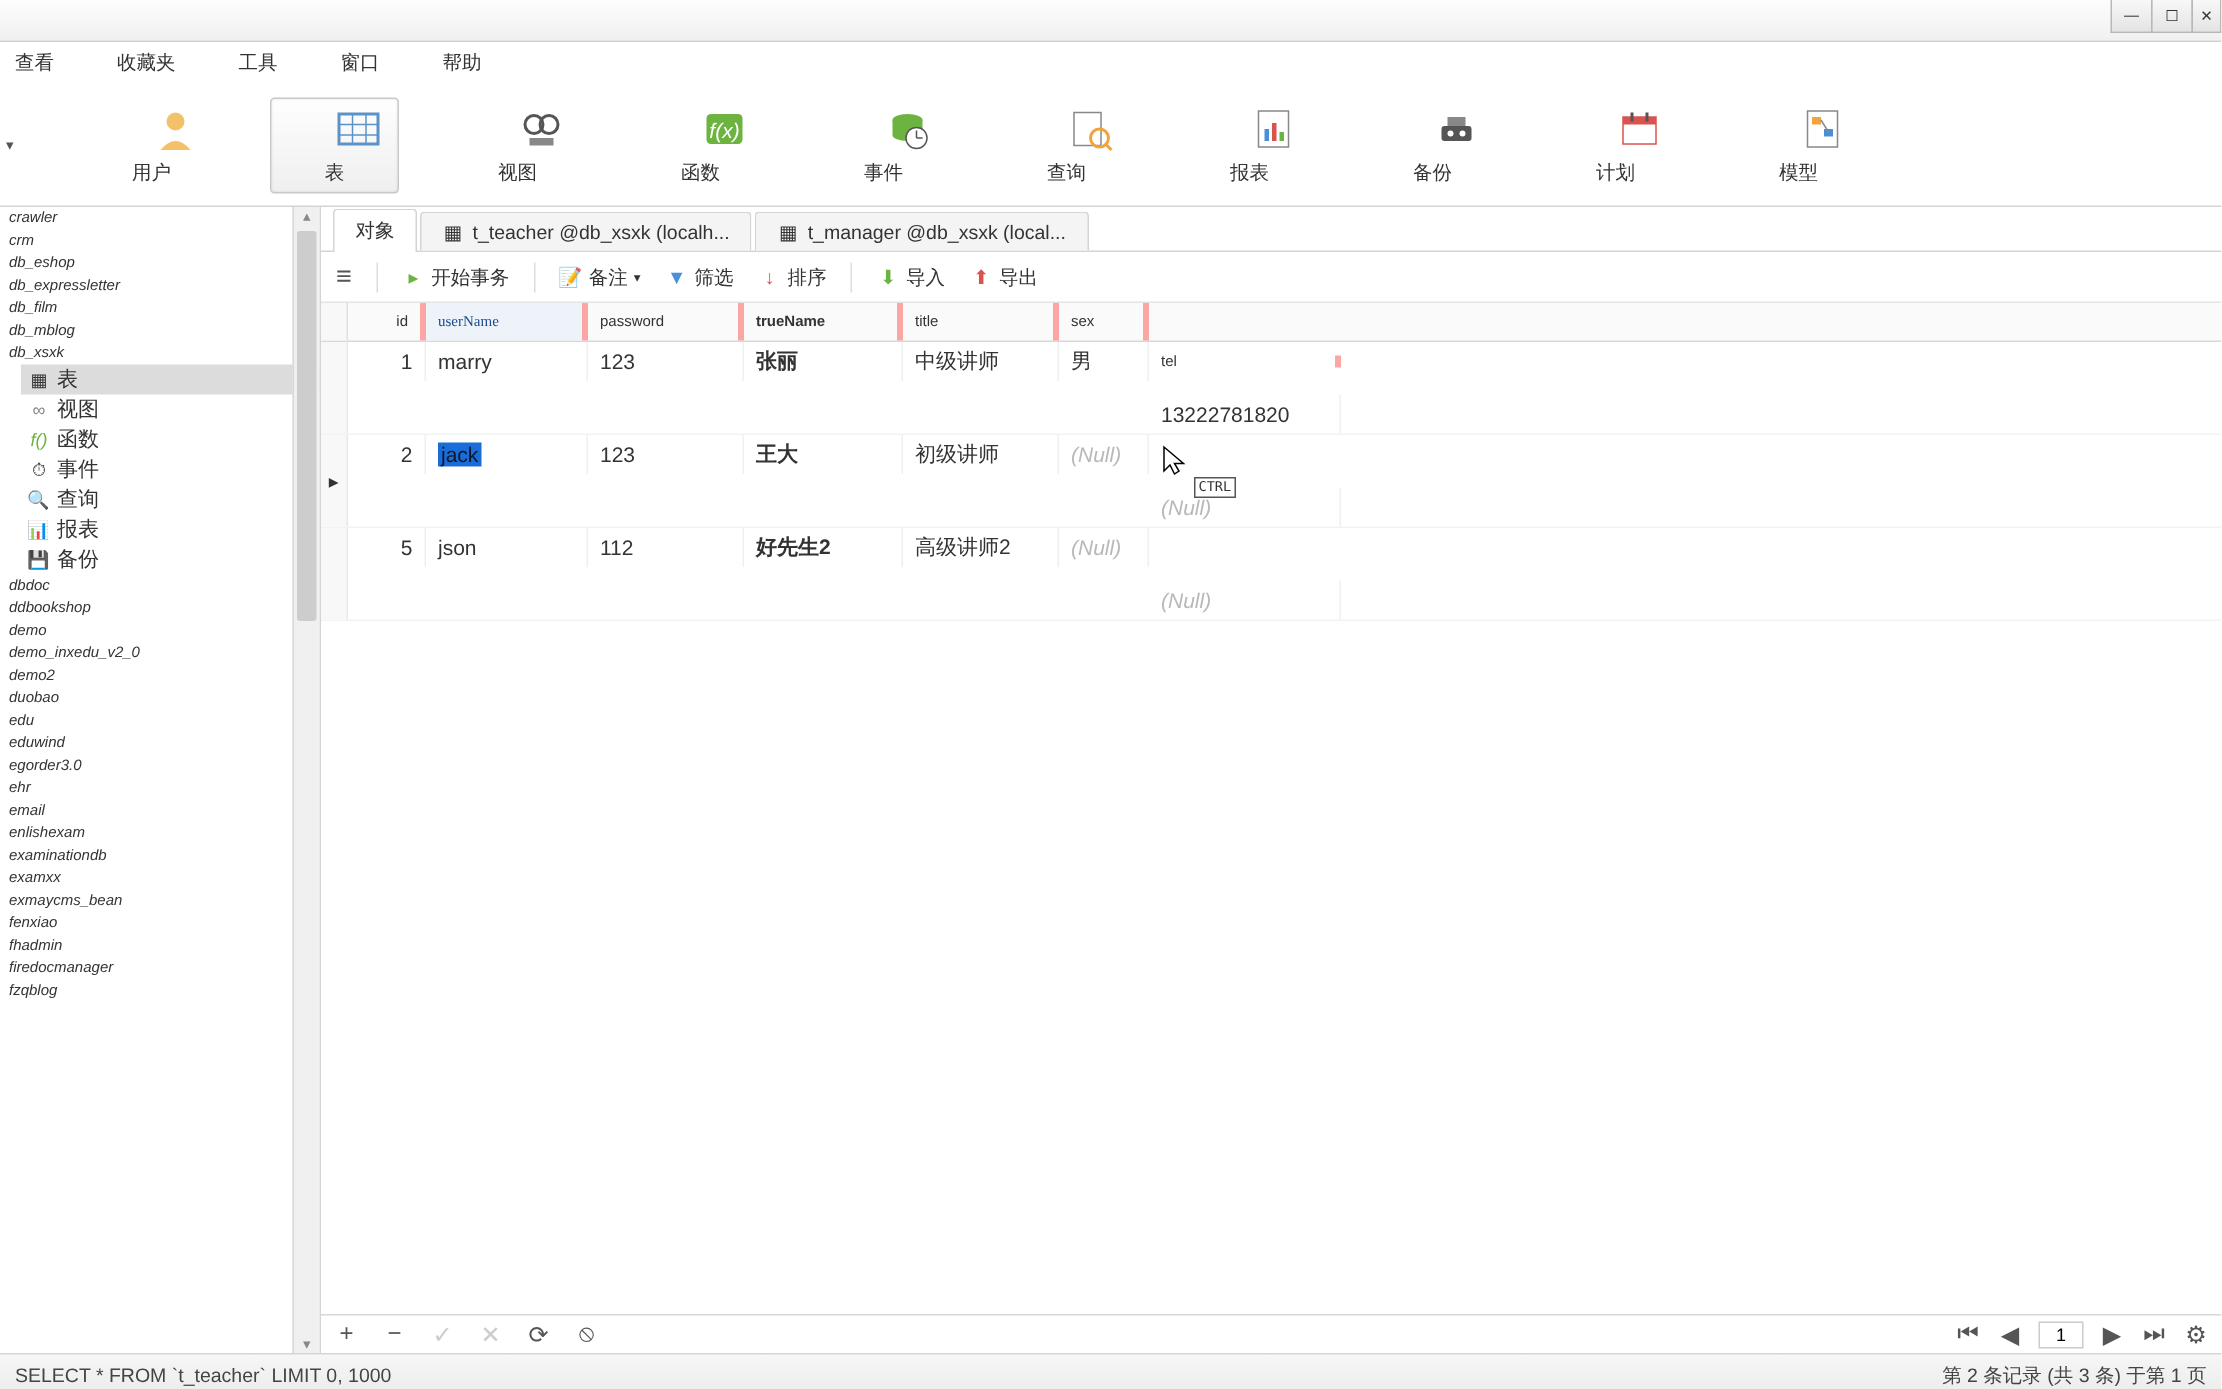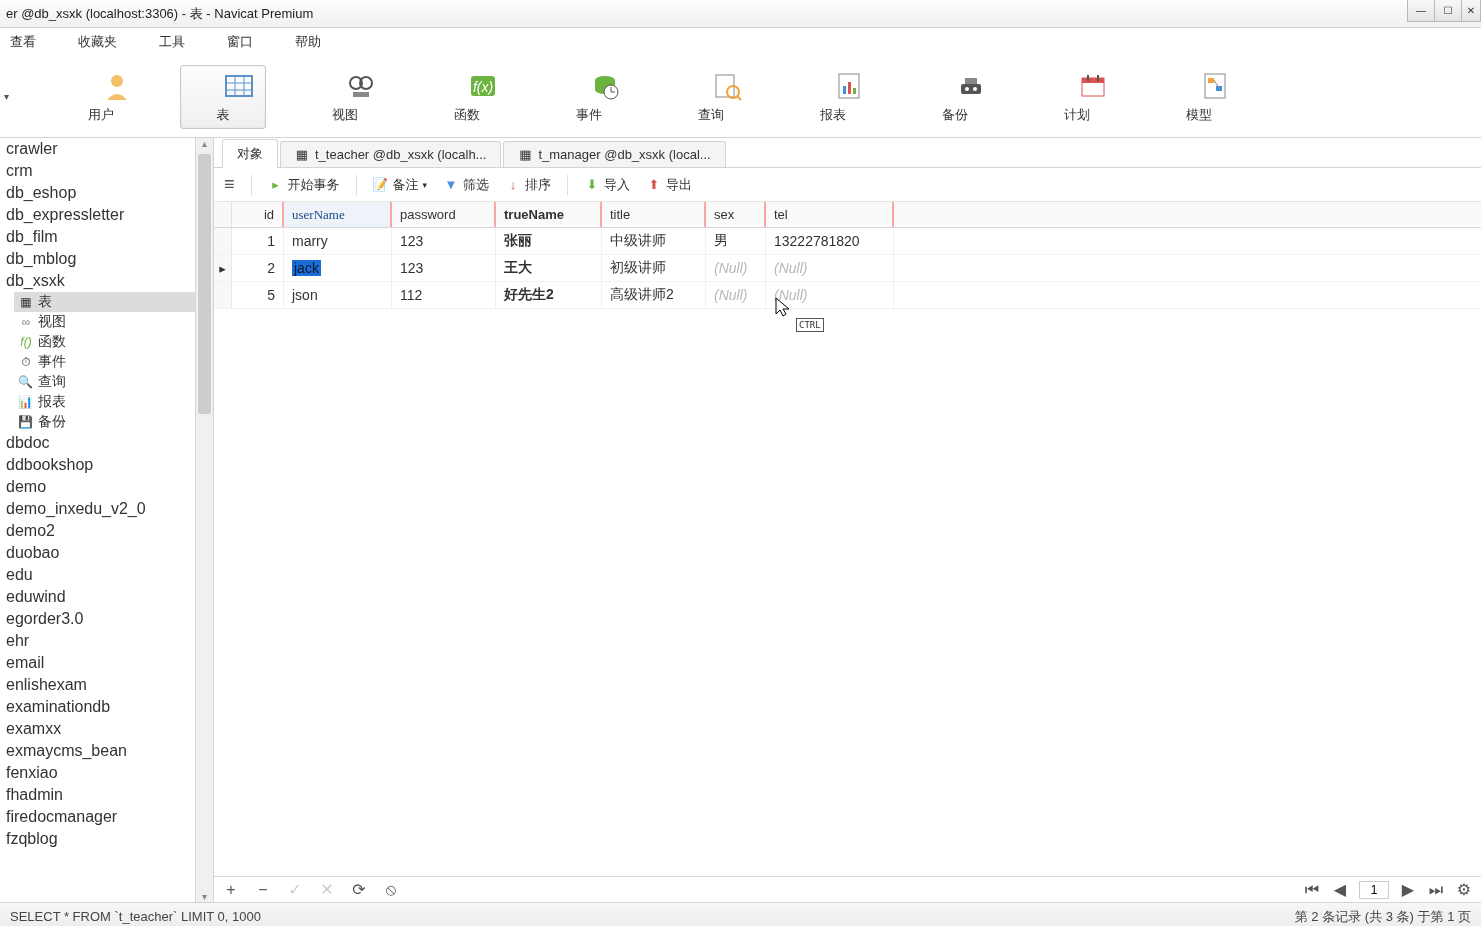--- a/index.html
+++ b/index.html
@@ -22,21 +22,21 @@
 .tool-icon { width: 32px; height: 32px; display: flex; align-items: center; justify-content: center; margin-left: 32px; }
 .tool-label { font-size: 13px; }
 .dropdown-caret { width: 18px; align-self: center; cursor: pointer; font-size: 10px; color: #555;}
 
 
 .main { display: flex; height: calc(926px - 28px - 28px - 82px - 24px); }
 
 
 .sidebar { width: 214px; border-right: 1px solid #d4d4d4; position: relative; background: #fff; overflow: hidden; }
 .sidebar-inner { height: 100%; overflow-y: hidden; position: relative; }
-.db-item { padding: 2px 6px; font-size: 16px; cursor: pointer; white-space: nowrap; }
+.db-item { padding: 2px 6px; font-size: 10px; cursor: pointer; white-space: nowrap; font-style: italic; }
 .db-children { margin-left: 14px; }
 .child-item { display: flex; align-items: center; gap: 4px; padding: 1px 4px; cursor: pointer; font-size: 14px; }
 .child-item.selected { background: #dcdcdc; }
 .child-icon { width: 16px; height: 16px; display: inline-flex; align-items: center; justify-content: center; font-size: 12px; }
 .sidebar-scroll { position: absolute; right: 0; top: 0; width: 18px; height: 100%; background: #f0f0f0; border-left: 1px solid #d8d8d8; }
 .scroll-thumb { position: absolute; left: 2px; right: 2px; background: #cdcdcd; border-radius: 2px; }
 
 
 .content { flex: 1; display: flex; flex-direction: column; background: #fff; }
 
@@ -48,32 +48,32 @@
 
 
 .subbar { height: 34px; display: flex; align-items: center; gap: 16px; padding: 0 10px; border-bottom: 1px solid #e4e4e4; }
 .subbar-item { display: flex; align-items: center; gap: 4px; cursor: pointer; font-size: 13px; }
 .subbar-icon { width: 16px; height: 16px; display: inline-flex; align-items: center; justify-content: center; }
 .vsep { width: 1px; height: 20px; background: #ddd; }
 
 
 .grid { flex: 1; position: relative; overflow: hidden; }
 .grid-header { display: flex; height: 26px; background: #fafafa; border-bottom: 1px solid #d8d8d8; }
-.hcell { border-right: 2px solid #fca5a5; padding: 4px 8px; font-size: 13px; display: flex; align-items: center; }
+.hcell { border-right: 4px solid #fca5a5; padding: 4px 8px; font-size: 10px; display: flex; align-items: center; }
 .hcell.sorted { background: #eef3f9; color: #1a4b8c; font-family: Liberation Serif, serif; }
 .rowcell { border-right: 1px solid #f0f0f0; padding: 3px 8px; font-size: 14px; display: flex; align-items: center; height: 26px; }
 .grid-row { display: flex; border-bottom: 1px solid #f2f2f2; }
 .grid-row .selector { width: 18px; display: flex; align-items: center; justify-content: center; background: #f8f8f8; border-right: 1px solid #e8e8e8; }
 .col-id { width: 52px; justify-content: flex-end; }
 .col-un { width: 108px; }
 .col-pw { width: 104px; }
 .col-tn { width: 106px; font-weight: bold; }
 .col-tt { width: 104px; }
 .col-sx { width: 60px; }
-.col-tel { width: 128px; }
+.col-tel { width: 128px; margin-top: 35px; }
 .null-val { color: #b8b8b8; font-style: italic; }
 .cell-sel { background: #1a6dd6; color: #0f172a; padding: 0 2px; }
 
 .cursor-overlay { position: absolute; left: 560px; top: 94px; pointer-events: none; }
 .ctrl-badge { position: absolute; left: 582px; top: 116px; font-size: 9px; border: 1px solid #555; padding: 1px 2px; background: #fff; font-family: monospace; pointer-events: none; }
 
 
 .bottombar { height: 26px; border-top: 1px solid #d8d8d8; display: flex; align-items: center; justify-content: space-between; padding: 0 8px; }
 .bottom-left { display: flex; align-items: center; gap: 14px; }
 .bb-btn { width: 18px; height: 18px; display: flex; align-items: center; justify-content: center; cursor: pointer; color: #555; font-size: 16px; }
@@ -83,21 +83,20 @@
 
 
 .statusbar { height: 28px; background: linear-gradient(#f6f6f6,#ececec); border-top: 1px solid #d4d4d4; display: flex; align-items: center; justify-content: space-between; padding: 0 10px; font-size: 13px; color: #444; }
 
 svg { display: block; }
 </style>
 </head>
 <body>
 
 <div class="titlebar">
-  <span class="titlebar-text">er @db_xsxk (localhost:3306) - 表 - Navicat Premium</span>
   <div class="window-btns">
     <div class="window-btn">—</div>
     <div class="window-btn">☐</div>
     <div class="window-btn" style="width:20px;">✕</div>
   </div>
 </div>
 
 <div class="menubar">
   <span class="menu-item">查看</span>
   <span class="menu-item">收藏夹</span>

